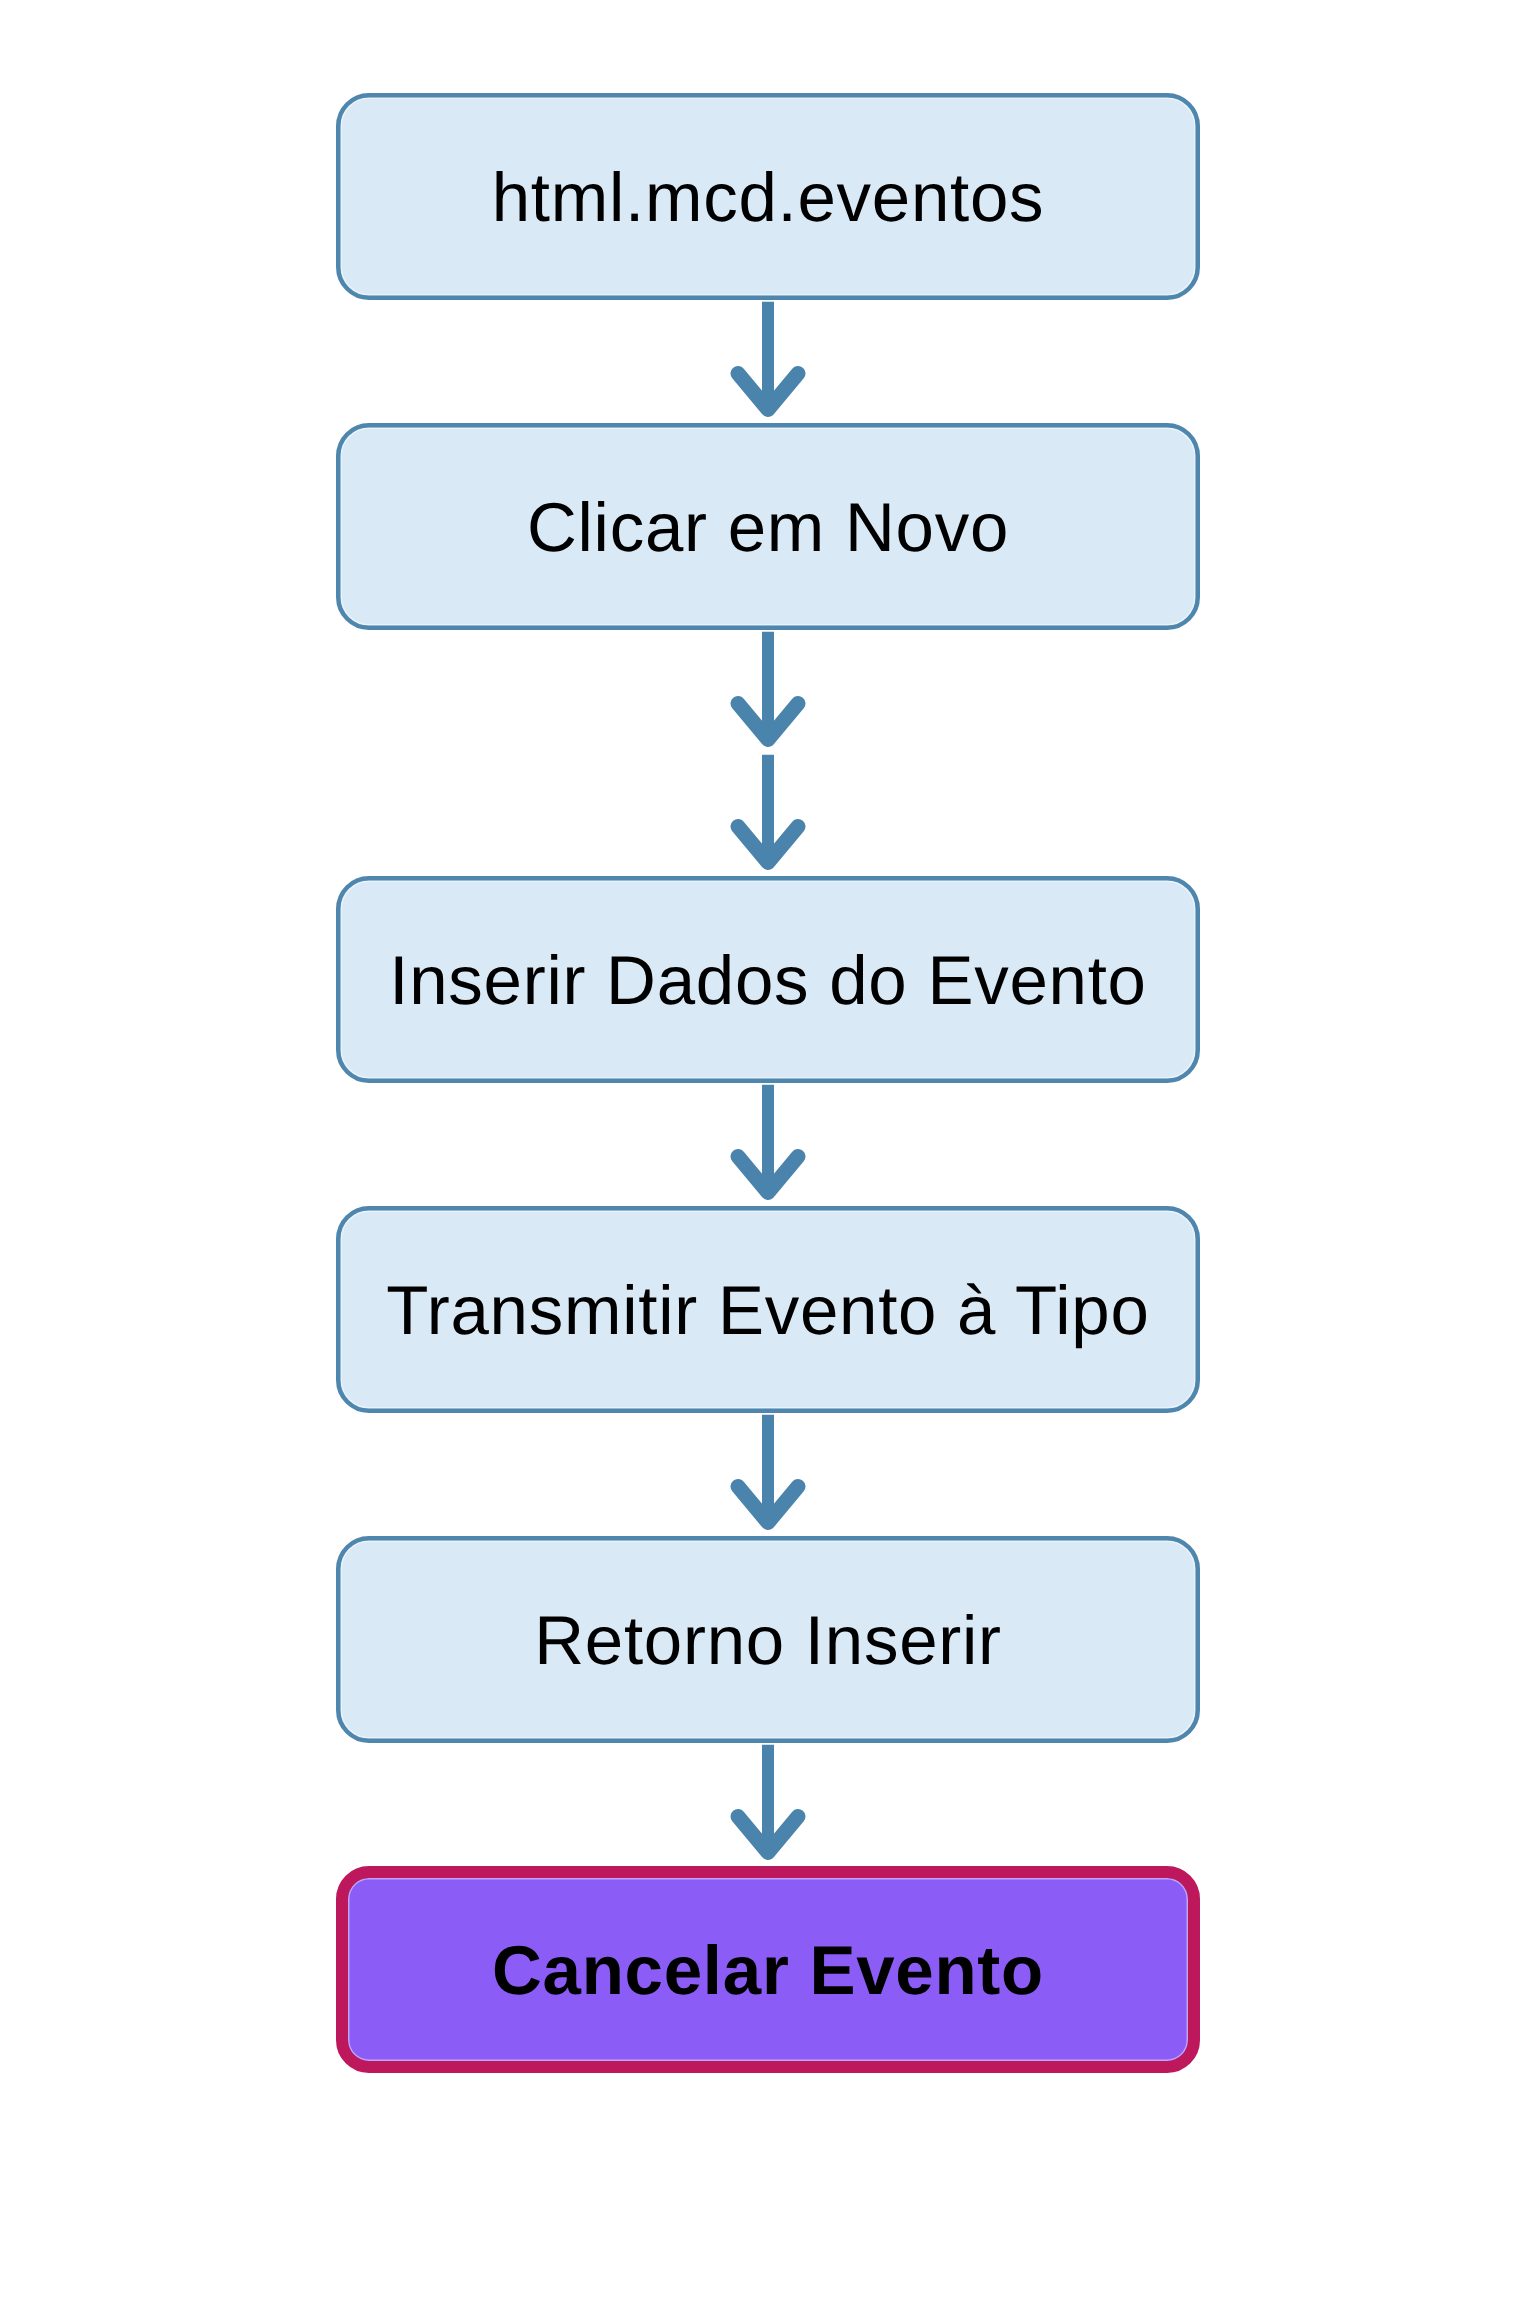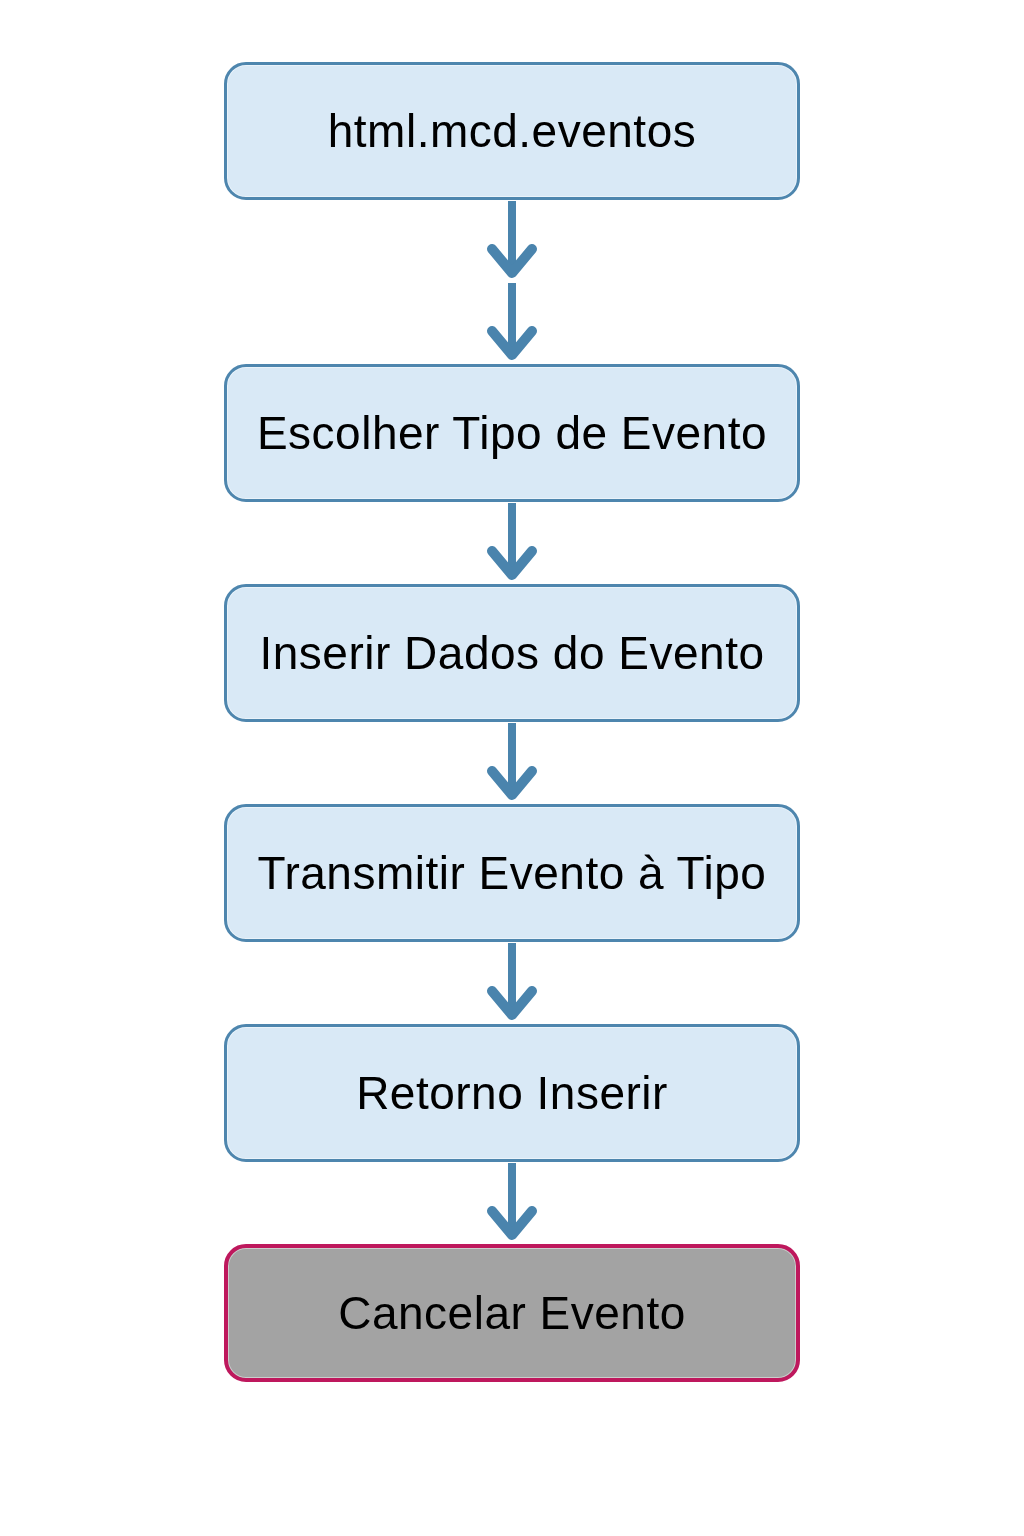--- a/index.html
+++ b/index.html
@@ -32,22 +32,23 @@
     flex: none;
   }
   .node .label {
     font-size: 46px;
     color: #000000;
     letter-spacing: 0.5px;
     white-space: nowrap;
     text-align: center;
   }
   .node.cancel {
-    border: 4px solid #be185d;
-    background: #a3a3a3;
+    border: 8px solid #be185d;
+    background: #8b5cf6;
+    font-weight: bold;
   }
   .arrow {
     flex: none;
     display: block;
     height: 80px;
     width: 56px;
     margin-top: 1px;
     margin-bottom: 1px;
   }
 </style>
@@ -58,29 +59,29 @@
 
   <div class="node">
     <span class="label">html.mcd.eventos</span>
   </div>
 
   <svg class="arrow" viewBox="0 0 56 80">
     <line x1="28" y1="0" x2="28" y2="68" stroke="#4a84ad" stroke-width="8"></line>
     <polyline points="8,48 28,72 48,48" fill="none" stroke="#4a84ad" stroke-width="10" stroke-linecap="round" stroke-linejoin="round"></polyline>
   </svg>
 
+  <div class="node">
+    <span class="label">Clicar em Novo</span>
+  </div>
 
   <svg class="arrow" viewBox="0 0 56 80">
     <line x1="28" y1="0" x2="28" y2="68" stroke="#4a84ad" stroke-width="8"></line>
     <polyline points="8,48 28,72 48,48" fill="none" stroke="#4a84ad" stroke-width="10" stroke-linecap="round" stroke-linejoin="round"></polyline>
   </svg>
 
-  <div class="node">
-    <span class="label">Escolher Tipo de Evento</span>
-  </div>
 
   <svg class="arrow" viewBox="0 0 56 80">
     <line x1="28" y1="0" x2="28" y2="68" stroke="#4a84ad" stroke-width="8"></line>
     <polyline points="8,48 28,72 48,48" fill="none" stroke="#4a84ad" stroke-width="10" stroke-linecap="round" stroke-linejoin="round"></polyline>
   </svg>
 
   <div class="node">
     <span class="label">Inserir Dados do Evento</span>
   </div>
 

